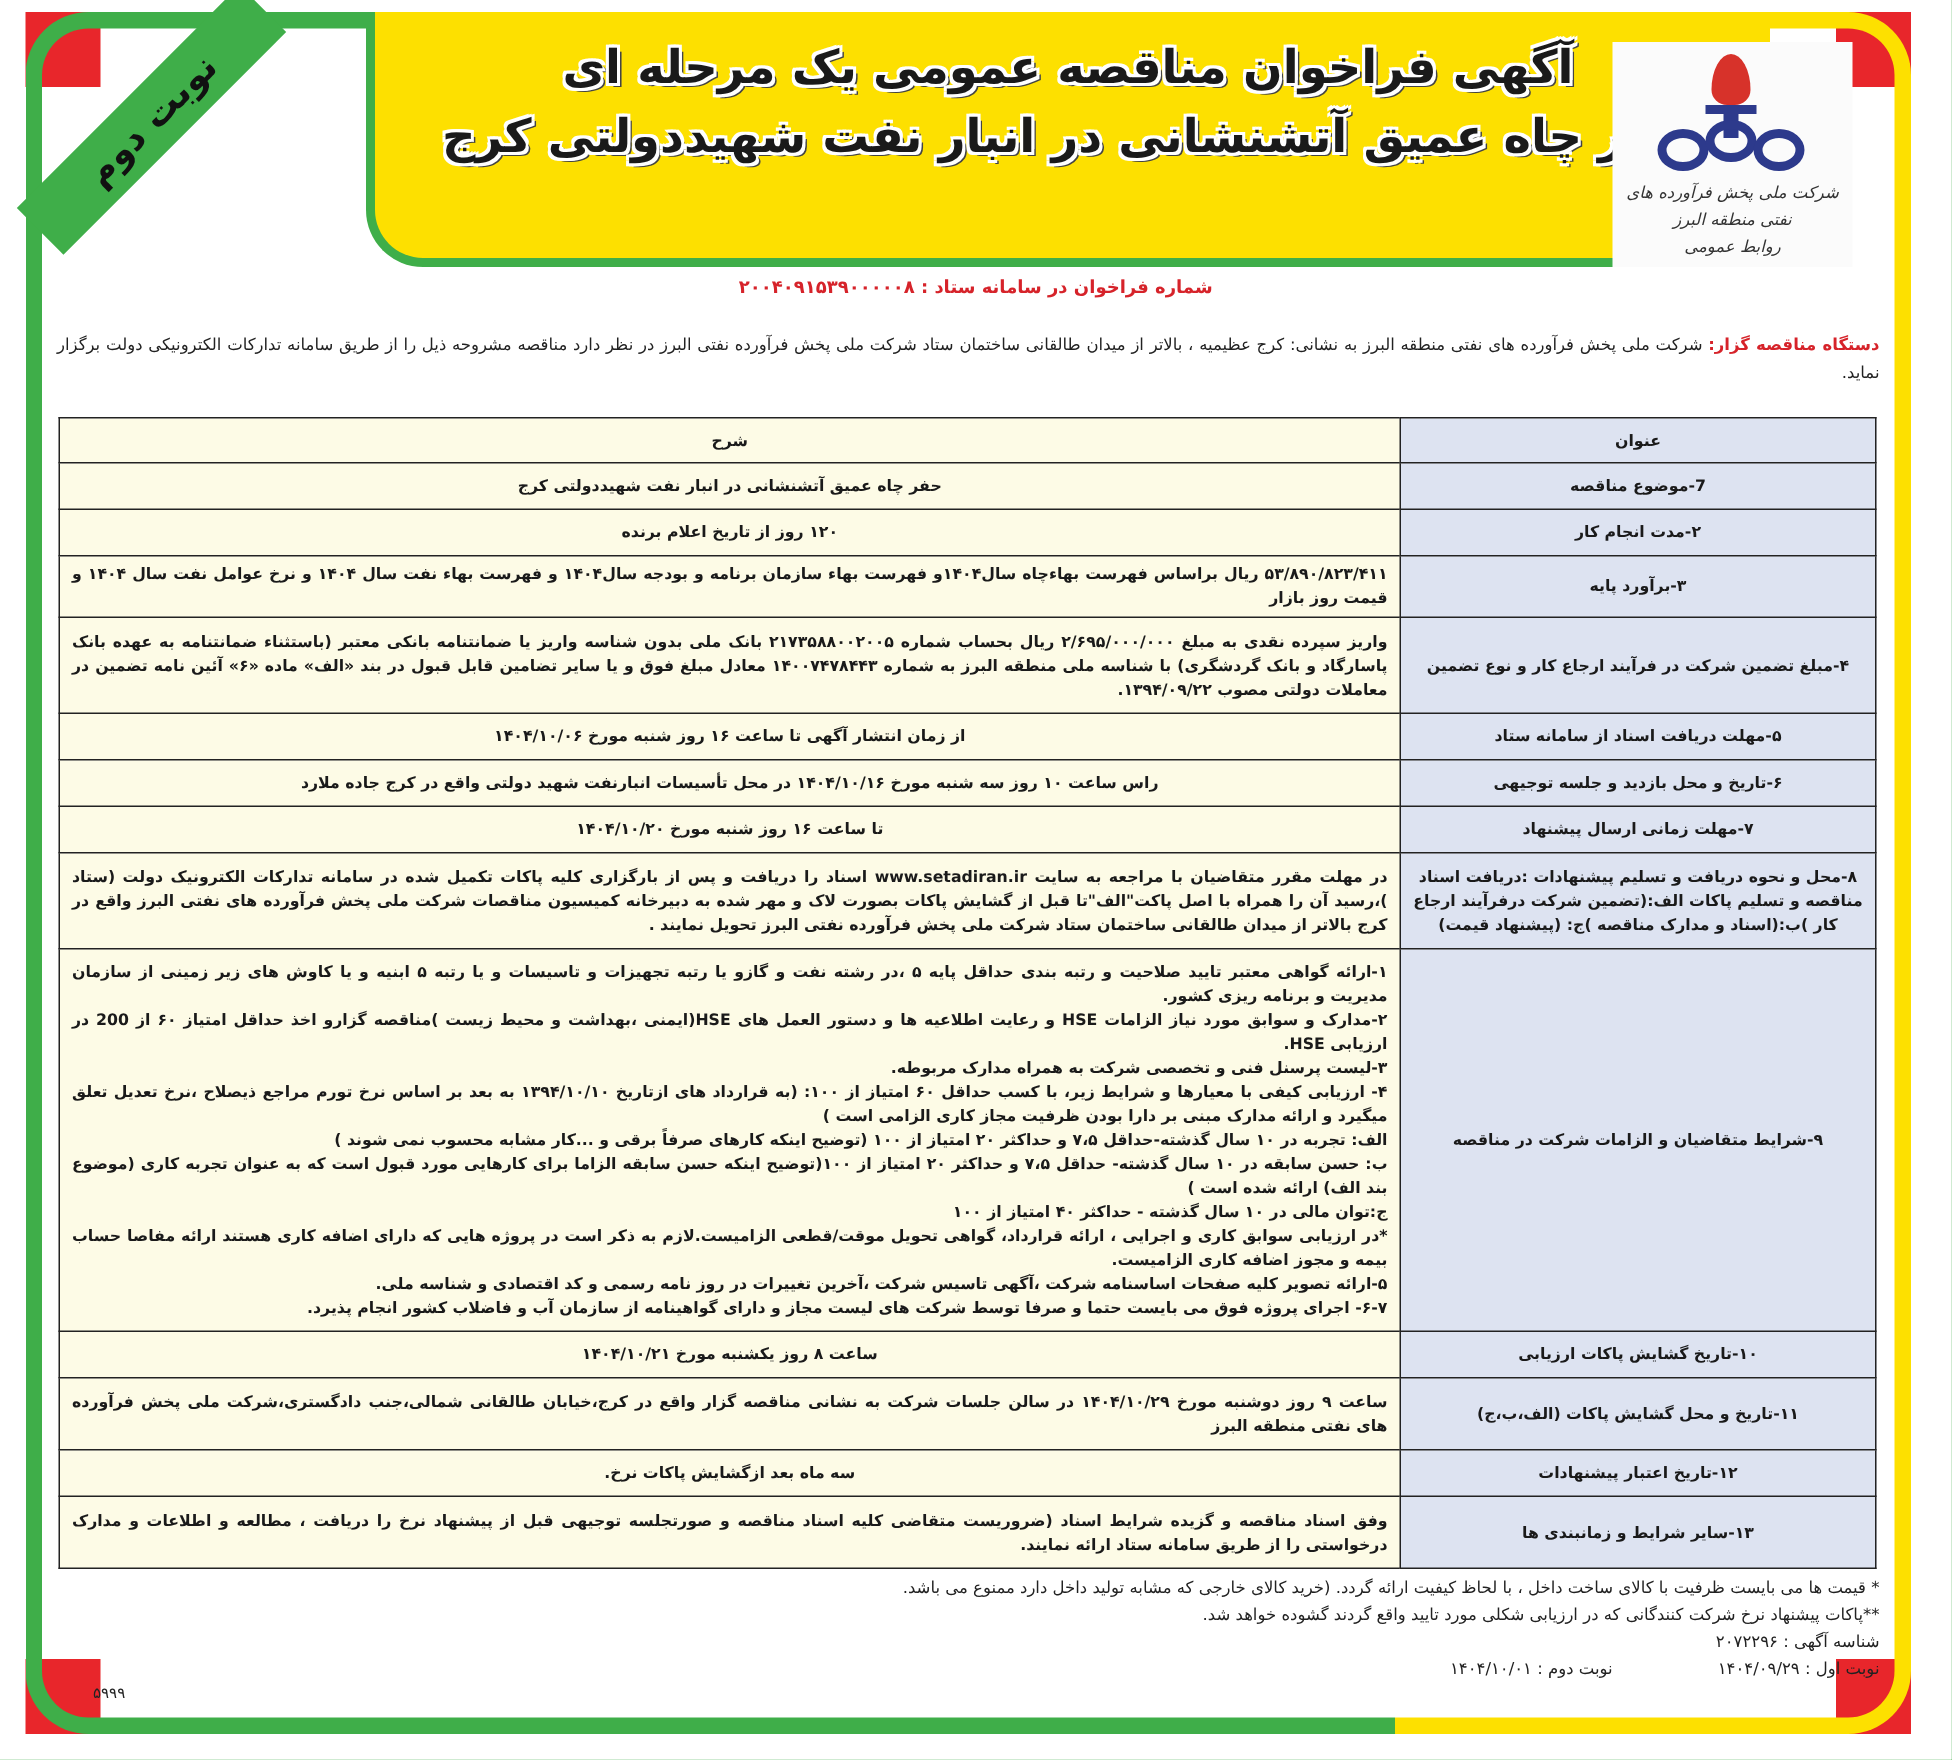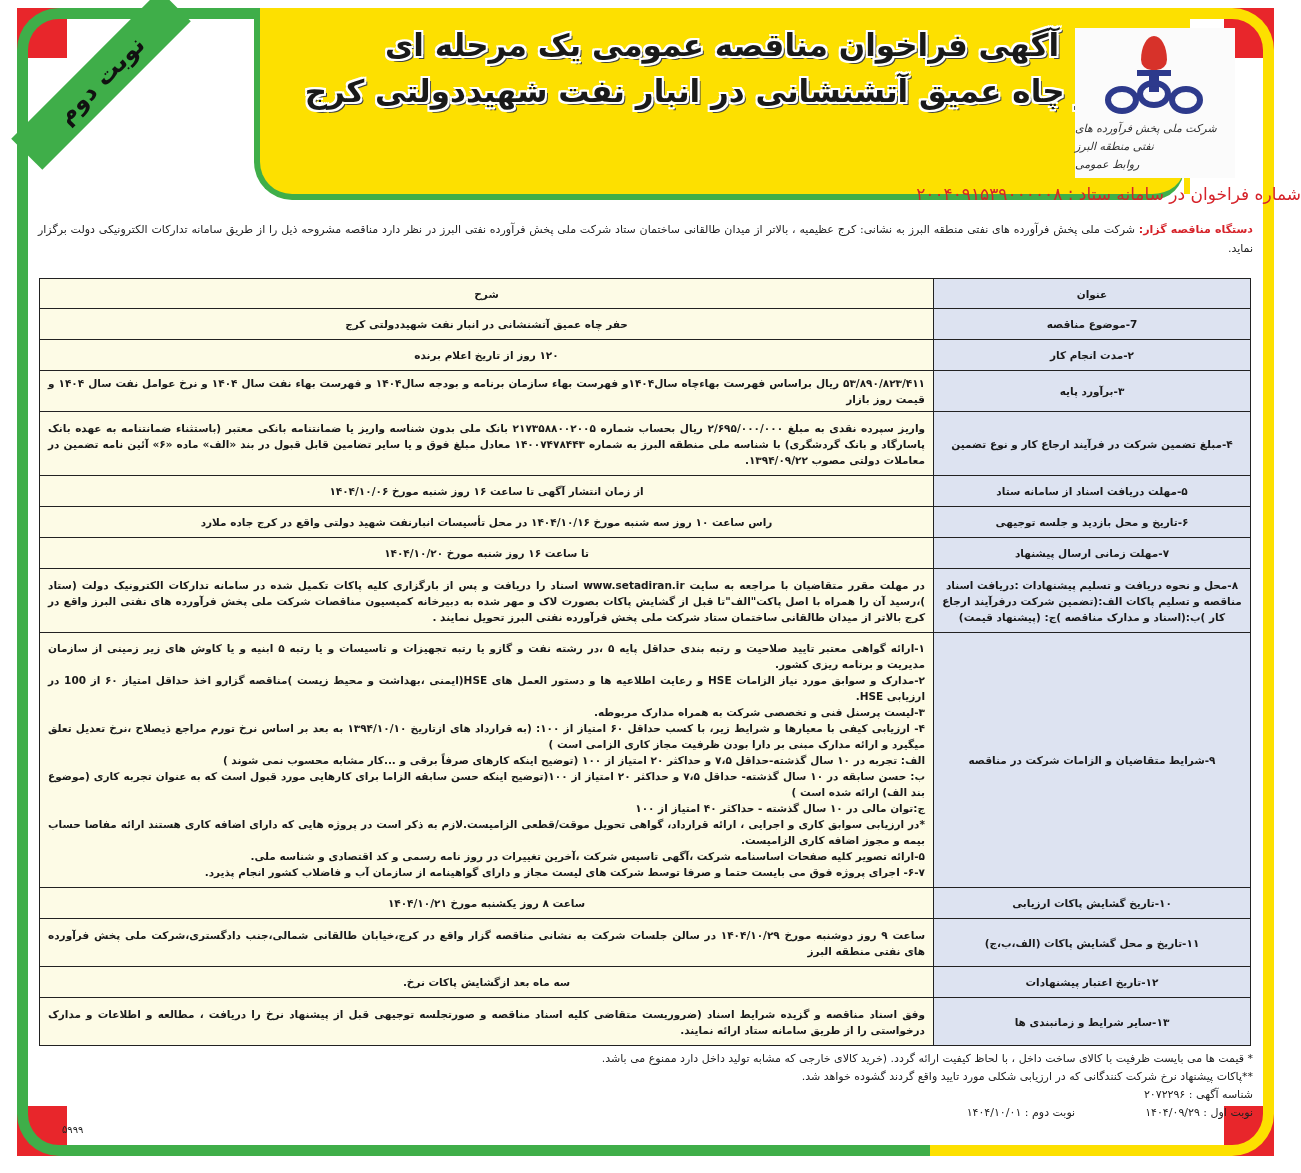--- a/index.html
+++ b/index.html
@@ -12,43 +12,43 @@
     .corner-red.tl { left: 0; top: 0; }
     .corner-red.tr { right: 0; top: 0; }
     .corner-red.bl { left: 0; bottom: 0; }
     .corner-red.br { right: 0; bottom: 0; }
     .frame-left { position: absolute; left: 0; top: 0; width: 913px; height: 100%;
       border: 11px solid #3fae49; border-right: none; border-radius: 42px 0 0 42px; background: transparent; }
     .frame-right { position: absolute; right: 0; top: 0; width: 344px; height: 100%;
       border: 11px solid #fde000; border-left: none; border-radius: 0 42px 42px 0; background: transparent; }
 
     
-    .header-box { position: absolute; left: 244px; top: 8px; width: 930px; height: 192px;
+    .header-box { position: absolute; left: 244px; top: 8px; width: 930px; height: 170px;
       background: #fde000; border: 6px solid #3fae49; border-top: none; border-right: none;
-      border-radius: 0 0 32px 38px; margin-left: 10px; }
+      border-radius: 0 0 32px 38px; }
     .header-box::after { content: ""; position: absolute; right: -6px; top: 0; width: 6px; height: 100%; background: #fde000; }
     .header-title { position: absolute; left: 0; right: 0; top: 14px; text-align: center; direction: rtl;
       font-family: "DejaVu Sans", sans-serif; font-weight: bold; font-size: 31px; line-height: 46px; color: #1a1a1a;
       text-shadow: -2px -2px 0 #fff, 2px -2px 0 #fff, -2px 2px 0 #fff, 2px 2px 0 #fff, 0 2px 0 #fff, 0 -2px 0 #fff, 3px 3px 0 #444; }
 
     .logo-area { position: absolute; left: 1075px; top: 28px; width: 160px; height: 150px; background: #fbfbfb; }
     .logo-flame { position: absolute; left: 66px; top: 8px; width: 26px; height: 34px; background: #d7322a; border-radius: 50% 50% 40% 40% / 70% 70% 30% 30%; }
     .logo-base { position: absolute; left: 62px; top: 42px; width: 34px; height: 6px; background: #2d3a8c; }
     .logo-stem { position: absolute; left: 74px; top: 48px; width: 10px; height: 16px; background: #2d3a8c; }
     .logo-cloud { position: absolute; top: 58px; height: 28px; width: 34px; border: 6px solid #2d3a8c; border-radius: 50%; }
     .logo-cloud.c1 { left: 30px; } .logo-cloud.c2 { left: 62px; top: 52px; } .logo-cloud.c3 { left: 94px; }
-    .logo-caption { position: absolute; left: 0; right: 0; top: 92px; text-align: left; direction: rtl;
+    .logo-caption { position: absolute; left: 0; right: 0; top: 92px; text-align: center; direction: rtl;
       font-family: "DejaVu Serif", serif; font-style: italic; font-size: 11px; line-height: 18px; color: #333; }
 
     .ribbon { position: absolute; left: -4px; top: 58px; width: 210px; height: 44px; background: #3fae49;
       transform: rotate(-45deg); transform-origin: center; display: flex; align-items: center; justify-content: center; }
     .ribbon-text { font-weight: bold; font-size: 24px; color: #111; direction: rtl; }
 
-    .tender-number { position: absolute; left: 0; right: 0; top: 184px; direction: rtl;
-      font-weight: normal; font-size: 17px; color: #d6232a; }
+    .tender-number { position: absolute; left: 0; right: 0; top: 184px; text-align: center; direction: rtl;
+      font-weight: bold; font-size: 12px; color: #d6232a; }
 
     .organizer { position: absolute; left: 38px; right: 48px; top: 220px; direction: rtl; text-align: justify;
       font-size: 11px; line-height: 19px; color: #222; }
     .organizer .org-label { color: #d6232a; font-weight: bold; }
 
     
     .tbl { position: absolute; left: 39px; top: 278px; width: 1212px; border-collapse: collapse; direction: rtl; table-layout: fixed; }
     .tbl td, .tbl th { border: 1.5px solid #222; font-size: 10.5px; line-height: 16px; padding: 4px 8px; vertical-align: middle; }
     .tbl .c-title { width: 317px; background: #dde3f1; text-align: center; font-weight: bold; margin-left: 11px; }
     .tbl .c-desc { background: #fdfbe6; text-align: center; font-weight: bold; }
@@ -148,21 +148,21 @@
     <td class="c-desc">تا ساعت ۱۶ روز شنبه  مورخ ۱۴۰۴/۱۰/۲۰</td>
   </tr>
   <tr style="height:64px">
     <td class="c-title">۸-محل و نحوه دریافت و تسلیم پیشنهادات :دریافت اسناد مناقصه و تسلیم پاکات الف:(تضمین شرکت درفرآیند ارجاع کار )ب:(اسناد و مدارک مناقصه )ج: (پیشنهاد  قیمت)</td>
     <td class="c-desc just">در مهلت مقرر  متقاضیان با مراجعه به سایت www.setadiran.ir اسناد را دریافت و پس از بارگزاری کلیه  پاکات تکمیل شده در سامانه تدارکات الکترونیک  دولت (ستاد )،رسید آن را همراه با اصل پاکت"الف"تا قبل از گشایش پاکات بصورت لاک و مهر شده به دبیرخانه کمیسیون مناقصات شرکت ملی پخش فرآورده های  نفتی البرز واقع در کرج بالاتر از میدان طالقانی ساختمان ستاد شرکت  ملی پخش فرآورده نفتی البرز تحویل نمایند .</td>
   </tr>
   <tr style="height:255px">
     <td class="c-title">۹-شرایط متقاضیان  و الزامات شرکت در مناقصه</td>
     <td class="c-desc just">
       <span class="req-line">۱-ارائه گواهی معتبر تایید صلاحیت و رتبه بندی حداقل پایه ۵ ،در رشته نفت و گازو یا رتبه  تجهیزات و  تاسیسات و یا رتبه ۵ ابنیه  و یا کاوش های زیر زمینی از سازمان مدیریت و برنامه ریزی کشور.</span>
-      <span class="req-line">۲-مدارک و سوابق مورد نیاز الزامات HSE و رعایت اطلاعیه ها و دستور العمل های  HSE(ایمنی ،بهداشت و محیط زیست )مناقصه گزارو اخذ حداقل امتیاز ۶۰ از 100 در ارزیابی HSE.</span>
+      <span class="req-line">۲-مدارک و سوابق مورد نیاز الزامات HSE و رعایت اطلاعیه ها و دستور العمل های  HSE(ایمنی ،بهداشت و محیط زیست )مناقصه گزارو اخذ حداقل امتیاز ۶۰ از 200 در ارزیابی HSE.</span>
       <span class="req-line">۳-لیست پرسنل فنی و تخصصی شرکت به همراه مدارک مربوطه.</span>
       <span class="req-line">۴- ارزیابی کیفی با معیارها و شرایط زیر، با کسب حداقل ۶۰ امتیاز از ۱۰۰: (به قرارداد های ازتاریخ ۱۳۹۴/۱۰/۱۰ به بعد بر اساس نرخ تورم مراجع ذیصلاح ،نرخ تعدیل تعلق میگیرد و ارائه مدارک  مبنی بر دارا بودن ظرفیت مجاز کاری الزامی است )</span>
       <span class="req-line">الف: تجربه در ۱۰ سال گذشته-حداقل ۷،۵ و حداکثر ۲۰ امتیاز از ۱۰۰ (توضیح اینکه کارهای صرفاً برقی و ...کار مشابه محسوب نمی شوند )</span>
       <span class="req-line">ب: حسن سابقه در ۱۰ سال گذشته- حداقل ۷،۵ و  حداکثر ۲۰ امتیاز از  ۱۰۰(توضیح اینکه حسن سابقه الزاما برای کارهایی مورد قبول است که به عنوان تجربه کاری (موضوع بند الف) ارائه شده است )</span>
       <span class="req-line">ج:توان مالی در ۱۰ سال گذشته - حداکثر ۴۰ امتیاز از ۱۰۰</span>
       <span class="req-line">*در ارزیابی سوابق کاری و اجرایی ، ارائه قرارداد، گواهی تحویل موقت/قطعی الزامیست.لازم به ذکر است در پروژه هایی که دارای اضافه کاری هستند ارائه مفاصا حساب بیمه و مجوز اضافه کاری الزامیست.</span>
       <span class="req-line">۵-ارائه تصویر کلیه صفحات اساسنامه شرکت ،آگهی تاسیس شرکت ،آخرین تغییرات در روز نامه رسمی  و کد اقتصادی و شناسه ملی.</span>
       <span class="req-line">۶-۷- اجرای پروژه فوق می بایست حتما و صرفا توسط شرکت های لیست مجاز و دارای گواهینامه از سازمان آب و فاضلاب کشور انجام پذیرد.</span>
     </td>
   </tr>

